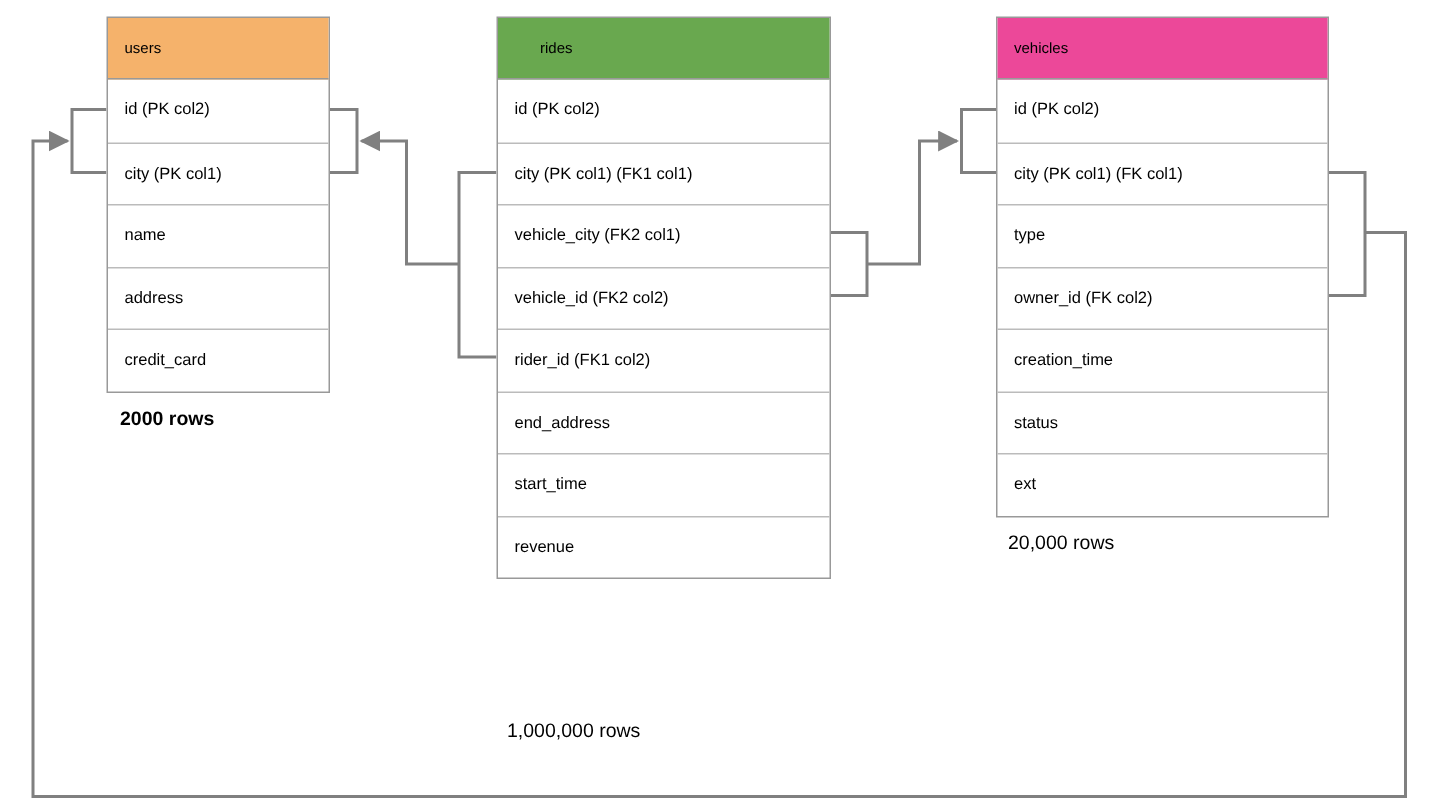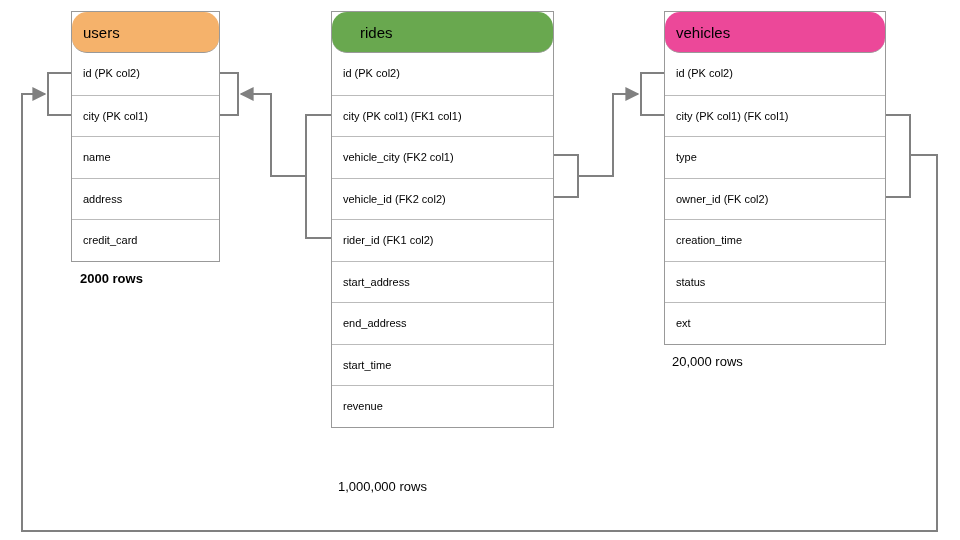--- a/index.html
+++ b/index.html
@@ -29,26 +29,25 @@
     box-sizing: border-box;
     border: 1px solid #999999;
     background: #ffffff;
     z-index: 3;
   }
   .tbl-header {
     box-sizing: border-box;
     height: 41px;
     line-height: 41px;
     padding: 0 0 0 11px;
-    font-size: 15px;
+    font-size: 10px;
     color: #000000;
     border-bottom: 1px solid #999999;
     white-space: nowrap;
     overflow: hidden;
-    border-radius: 15px;
   }
   .tbl-row {
     box-sizing: border-box;
     height: 41.5px;
     line-height: 41.5px;
     padding: 0 0 0 11px;
     font-size: 11px;
     color: #000000;
     border-top: 1px solid #bbbbbb;
     white-space: nowrap;
@@ -106,21 +105,20 @@
   </div>
   <div class="rowcount" style="left:80px; top:271px;font-weight:bold;">2000 rows</div>
 
   <div class="table-box" style="left:331px; top:11px; width:223px;">
     <div class="tbl-header" style="background:#69A84F;padding-left:28px;">rides</div>
     <div class="tbl-row first-row">id (PK col2)</div>
     <div class="tbl-row">city (PK col1) (FK1 col1)</div>
     <div class="tbl-row">vehicle_city (FK2 col1)</div>
     <div class="tbl-row">vehicle_id (FK2 col2)</div>
     <div class="tbl-row">rider_id (FK1 col2)</div>
-    <div class="tbl-row">start_address</div>
     <div class="tbl-row">end_address</div>
     <div class="tbl-row">start_time</div>
     <div class="tbl-row">revenue</div>
   </div>
   <div class="rowcount" style="left:338px; top:479px;">1,000,000 rows</div>
 
   <div class="table-box" style="left:664px; top:11px; width:222px;">
     <div class="tbl-header" style="background:#ec4899;">vehicles</div>
     <div class="tbl-row first-row">id (PK col2)</div>
     <div class="tbl-row">city (PK col1) (FK col1)</div>

